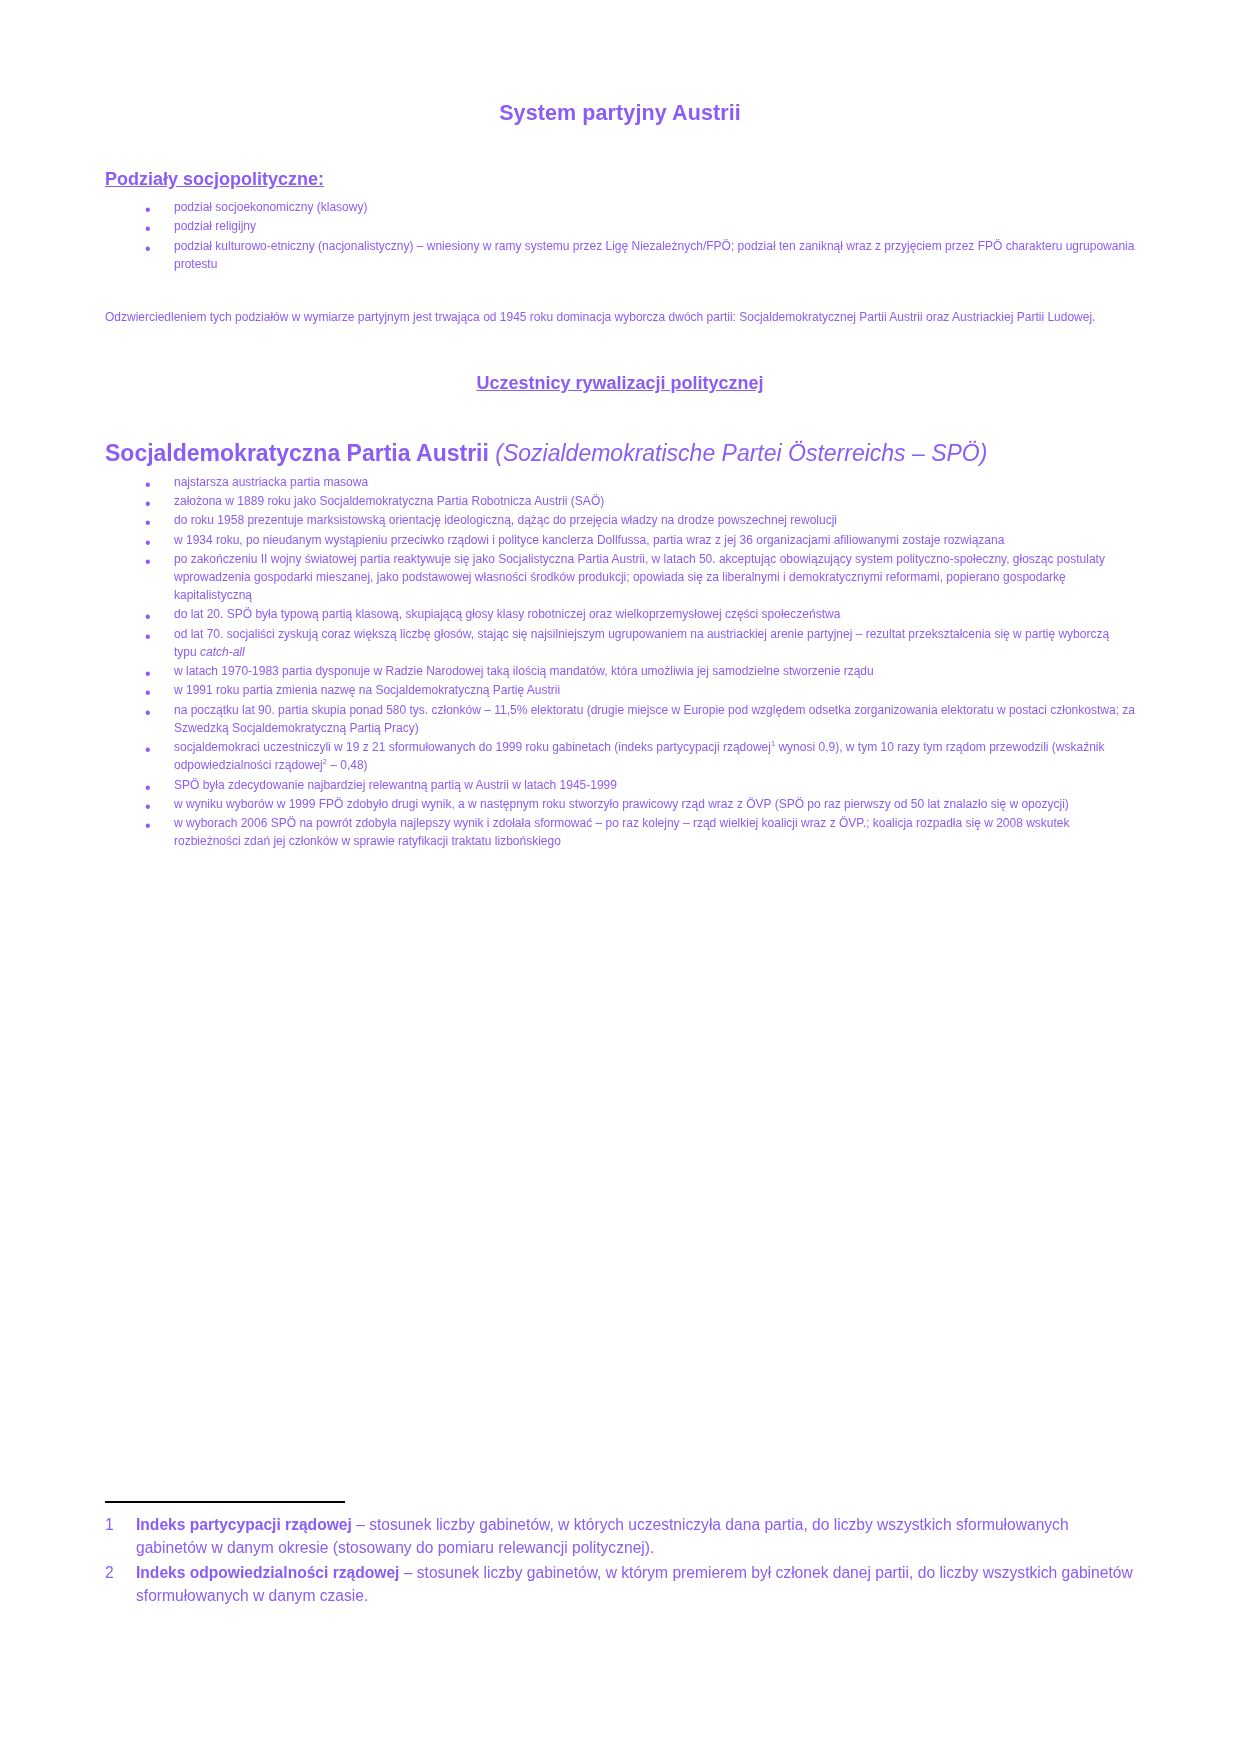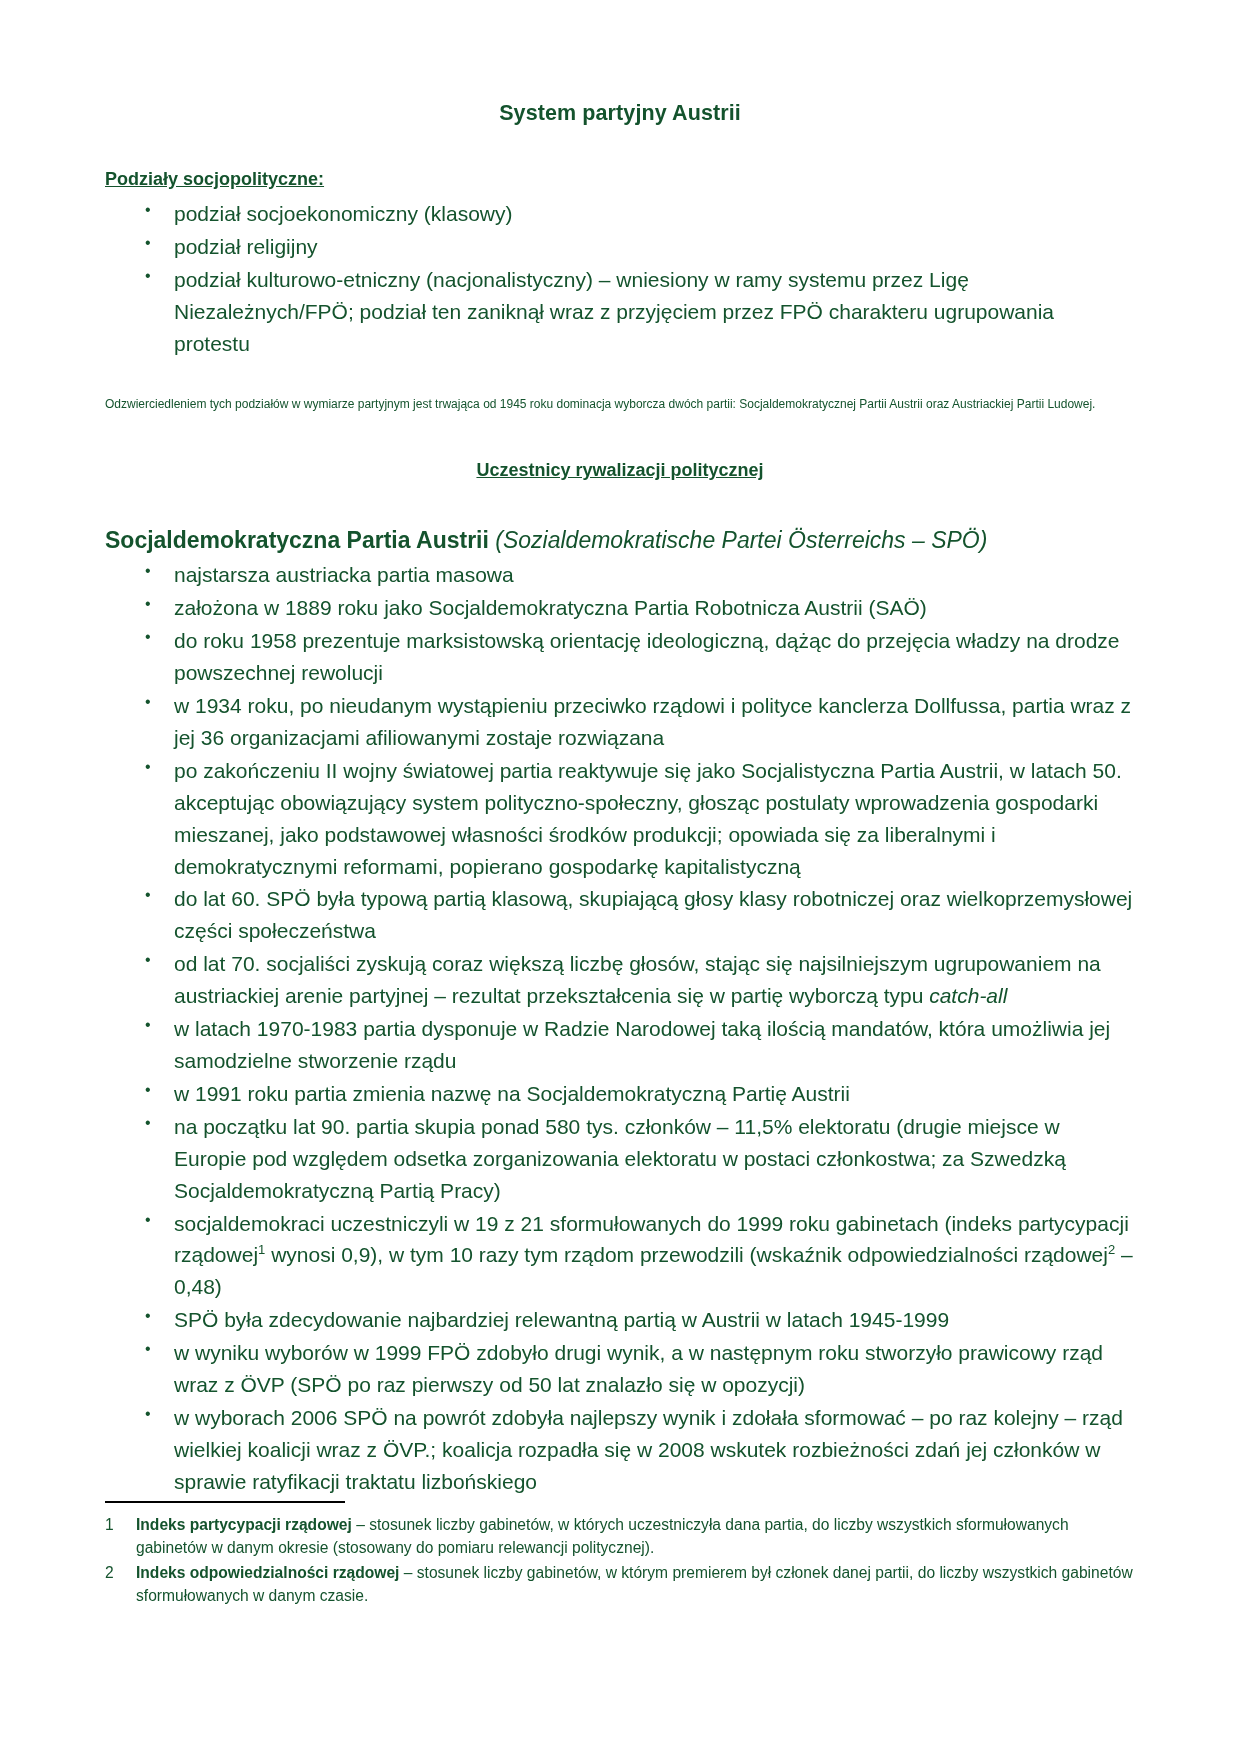--- a/index.html
+++ b/index.html
@@ -6,21 +6,21 @@
     margin: 0;
     padding: 0;
     background: #ffffff;
   }
   .page {
     position: relative;
     width: 1240px;
     height: 1754px;
     background: #ffffff;
     font-family: "Liberation Sans", sans-serif;
-    color: #14532d;
+    color: #8b5cf6;
     box-sizing: border-box;
     padding: 0;
     overflow: hidden;
   }
   .content {
     position: absolute;
     left: 105px;
     top: 100px;
     width: 1030px;
   }
@@ -47,21 +47,21 @@
     display: inline-block;
   }
   ul.bullets {
     list-style: none;
     margin: 0;
     padding: 0;
   }
   ul.bullets > li {
     position: relative;
     padding-left: 69px;
-    font-size: 21px;
+    font-size: 12px;
     line-height: 1.52;
     margin: 0 0 1px 0;
   }
   ul.bullets > li::before {
     content: "\2022";
     position: absolute;
     left: 40px;
     top: -1px;
     font-size: 16px;
     line-height: 1.62;
@@ -150,21 +150,21 @@
 
     <div>
       <p class="lead-bold"><span>Socjaldemokratyczna Partia Austrii</span> <span class="ital-norm">(Sozialdemokratische Partei Österreichs – SPÖ)</span></p>
 
       <ul class="bullets">
         <li>najstarsza austriacka partia masowa</li>
         <li>założona w 1889 roku jako Socjaldemokratyczna Partia Robotnicza Austrii (SAÖ)</li>
         <li>do roku 1958 prezentuje marksistowską orientację ideologiczną, dążąc do przejęcia władzy na drodze powszechnej rewolucji</li>
         <li>w 1934 roku, po nieudanym wystąpieniu przeciwko rządowi i polityce kanclerza Dollfussa, partia wraz z jej 36 organizacjami afiliowanymi zostaje rozwiązana</li>
         <li>po zakończeniu II wojny światowej partia reaktywuje się jako Socjalistyczna Partia Austrii, w latach 50. akceptując obowiązujący system polityczno-społeczny, głosząc postulaty wprowadzenia gospodarki mieszanej, jako podstawowej własności środków produkcji; opowiada się za liberalnymi i demokratycznymi reformami, popierano gospodarkę kapitalistyczną</li>
-        <li>do lat 60. SPÖ była typową partią klasową, skupiającą głosy klasy robotniczej oraz wielkoprzemysłowej części społeczeństwa</li>
+        <li>do lat 20. SPÖ była typową partią klasową, skupiającą głosy klasy robotniczej oraz wielkoprzemysłowej części społeczeństwa</li>
         <li><span>od lat 70. socjaliści zyskują coraz większą liczbę głosów, stając się najsilniejszym ugrupowaniem na austriackiej arenie partyjnej – rezultat przekształcenia się w partię wyborczą typu </span><em class="plain">catch-all</em></li>
         <li>w latach 1970-1983 partia dysponuje w Radzie Narodowej taką ilością mandatów, która umożliwia jej samodzielne stworzenie rządu</li>
         <li>w 1991 roku partia zmienia nazwę na Socjaldemokratyczną Partię Austrii</li>
         <li>na początku lat 90. partia skupia ponad 580 tys. członków – 11,5% elektoratu (drugie miejsce w Europie pod względem odsetka zorganizowania elektoratu w postaci członkostwa; za Szwedzką Socjaldemokratyczną Partią Pracy)</li>
         <li><span>socjaldemokraci uczestniczyli w 19 z 21 sformułowanych do 1999 roku gabinetach (indeks partycypacji rządowej</span><sup>1</sup><span> wynosi 0,9), w tym 10 razy tym rządom przewodzili (wskaźnik odpowiedzialności rządowej</span><sup>2</sup><span> – 0,48)</span></li>
         <li>SPÖ była zdecydowanie najbardziej relewantną partią w Austrii w latach 1945-1999</li>
         <li>w wyniku wyborów w 1999 FPÖ zdobyło drugi wynik, a w następnym roku stworzyło prawicowy rząd wraz z ÖVP (SPÖ po raz pierwszy od 50 lat znalazło się w opozycji)</li>
         <li>w wyborach 2006  SPÖ na powrót zdobyła najlepszy wynik i zdołała sformować – po raz kolejny – rząd wielkiej koalicji wraz z ÖVP.; koalicja rozpadła się w 2008 wskutek rozbieżności zdań jej członków w sprawie ratyfikacji traktatu lizbońskiego</li>
       </ul>
     </div>

